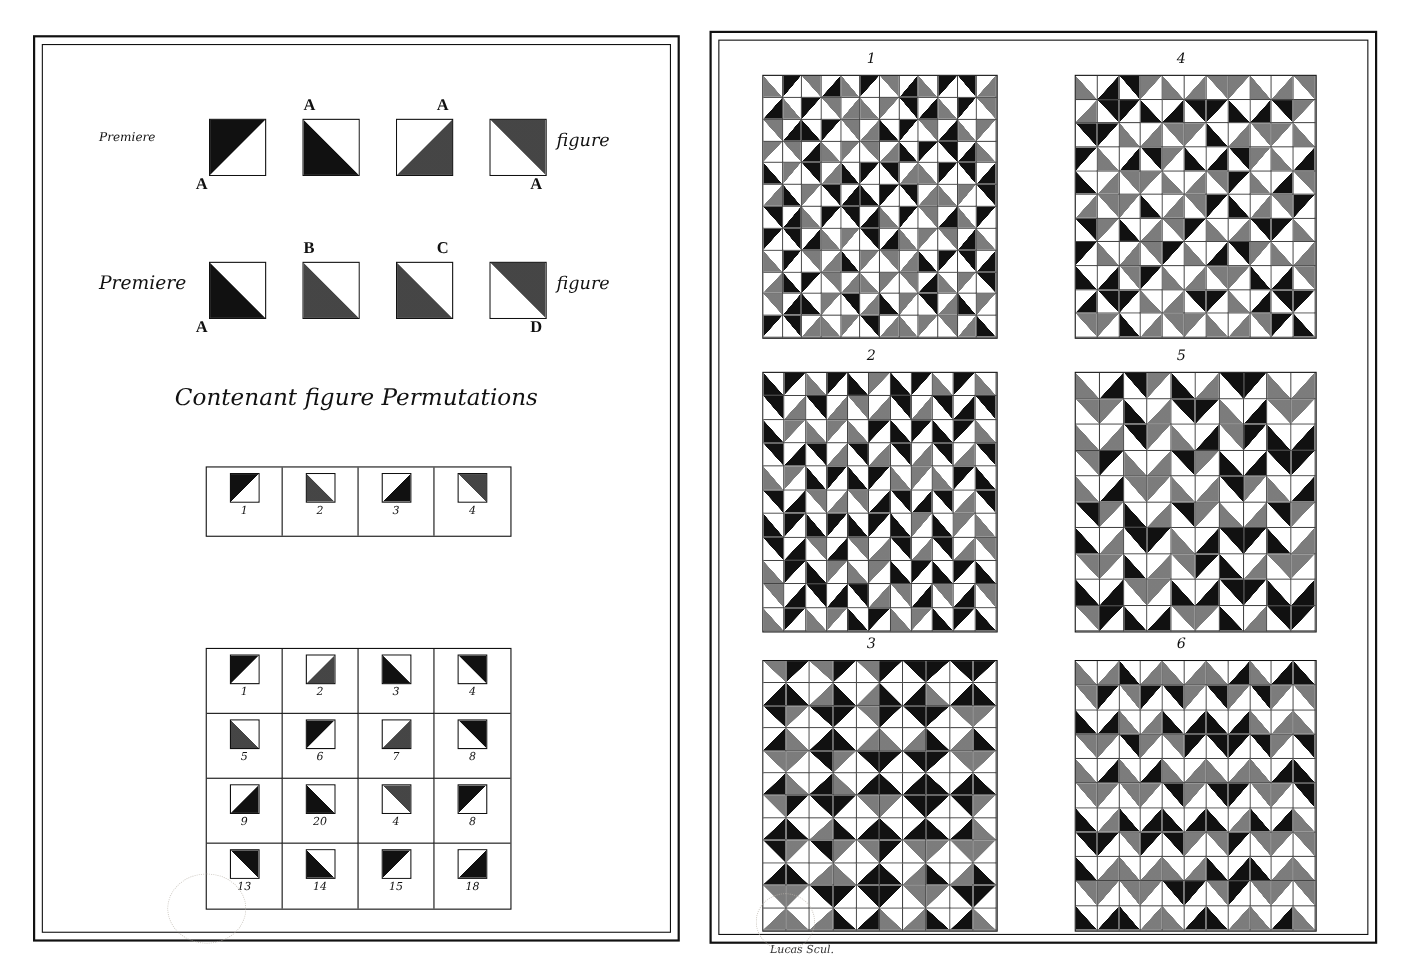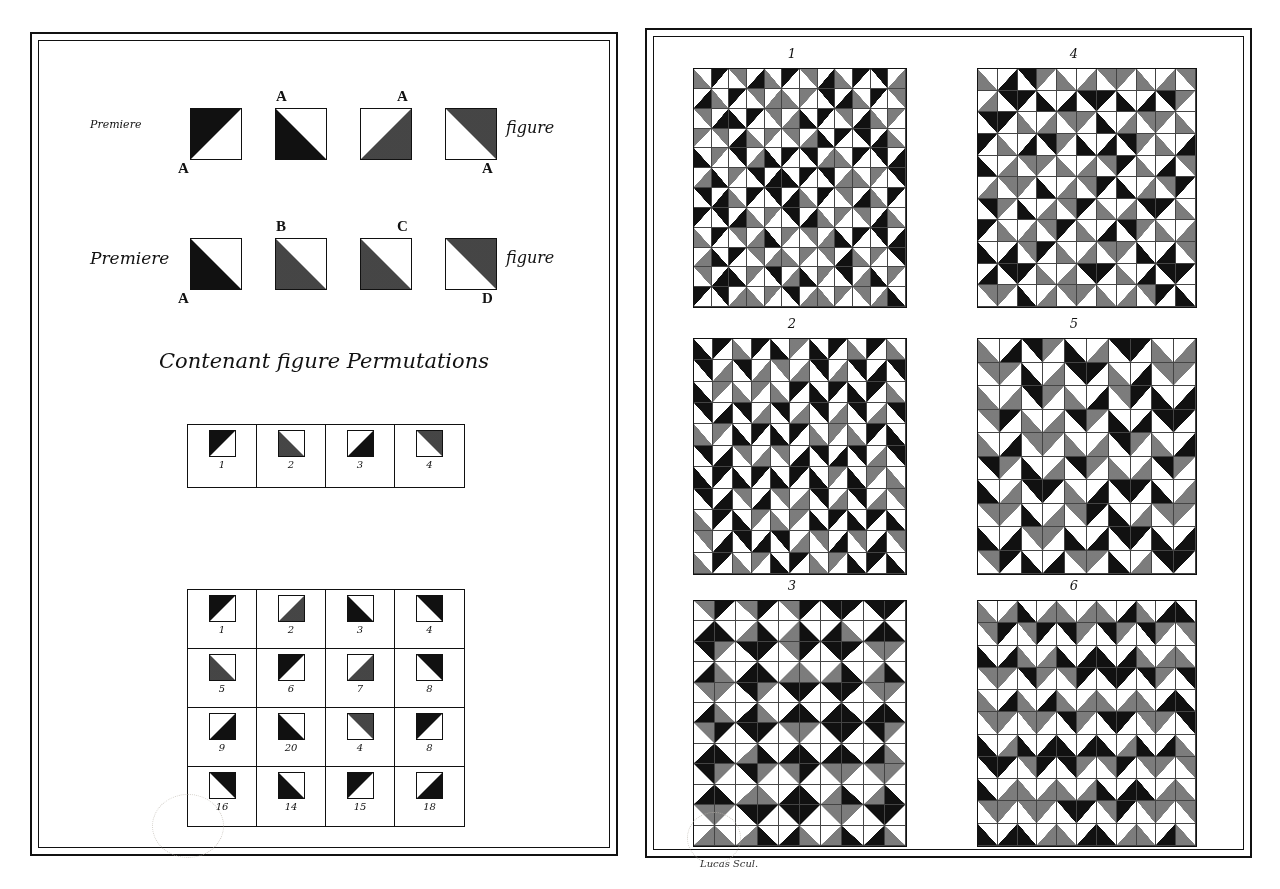--- a/index.html
+++ b/index.html
@@ -306,21 +306,21 @@
       <div class="mini-cell" style="width: 69px; height: 59px; border-right: none;">
         <div class="tile">
           <div class="tri bl"></div>
         </div>
         <div class="lbl num-italic">8</div>
       </div>
       <div class="mini-cell" style="width: 69px; height: 59px; border-bottom: none;">
         <div class="tile">
           <div class="tri br"></div>
         </div>
-        <div class="lbl num-italic">16</div>
+        <div class="lbl num-italic">13</div>
       </div>
       <div class="mini-cell" style="width: 69px; height: 59px; border-bottom: none;">
         <div class="tile">
           <div class="tri tl"></div>
         </div>
         <div class="lbl num-italic">14</div>
       </div>
       <div class="mini-cell" style="width: 69px; height: 59px; border-bottom: none;">
         <div class="tile">
           <div class="tri bl"></div>

